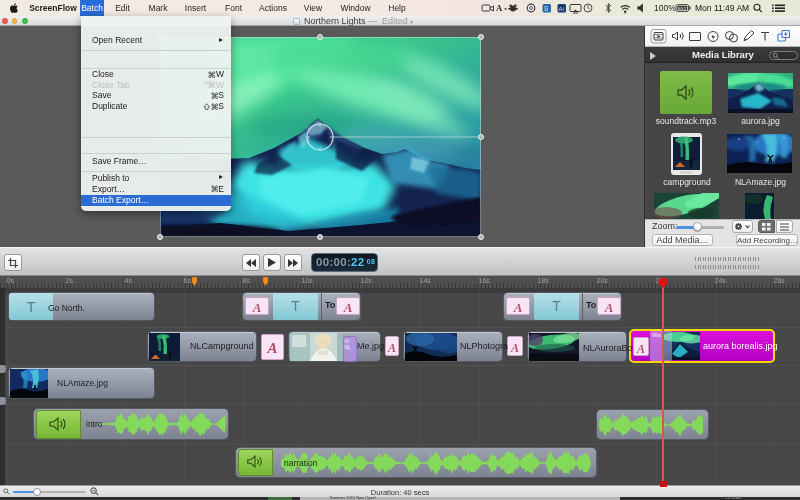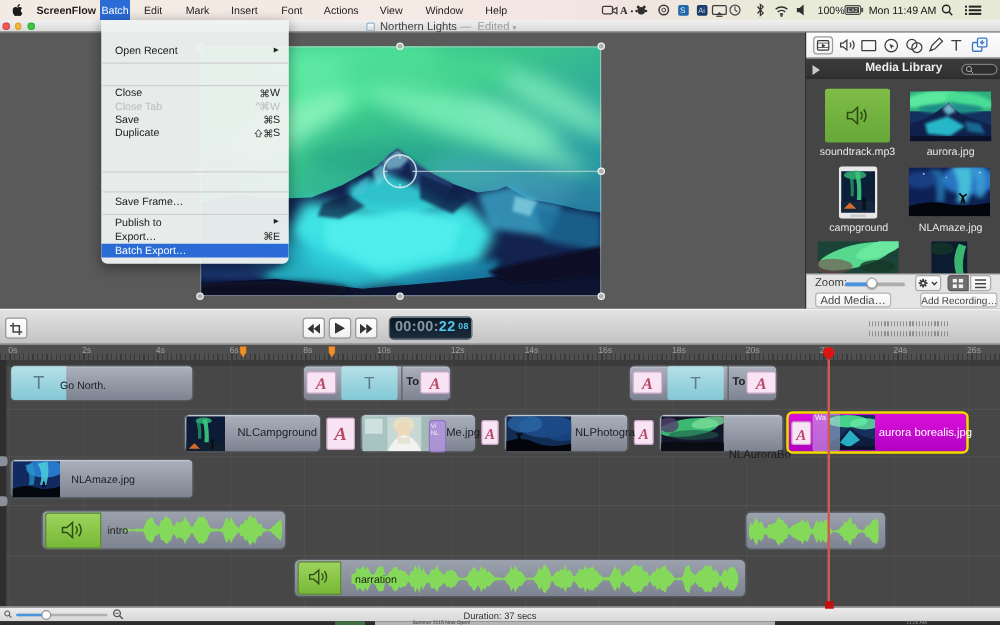--- a/index.html
+++ b/index.html
@@ -450,21 +450,21 @@
 <div class="clip" style="left:527px;top:331px;width:100px;height:31px;z-index:5"></div>
 <svg class="abs" style="left:528.5px;top:332.5px;z-index:6" width="50" height="28" viewBox="0 0 50 28">
 <rect width="50" height="28" fill="#131628"></rect>
 <ellipse cx="22" cy="9" rx="24" ry="7" fill="#3dc276" opacity="0.95" transform="rotate(-7 22 9)"></ellipse>
 <ellipse cx="38" cy="5" rx="14" ry="4.5" fill="#7ade9a" opacity="0.8" transform="rotate(-10 38 5)"></ellipse>
 <ellipse cx="6" cy="7" rx="8" ry="6" fill="#54406a" opacity="0.8"></ellipse>
 <ellipse cx="26" cy="15" rx="20" ry="4" fill="#1e5c4c" opacity="0.6"></ellipse>
 <rect y="21" width="50" height="7" fill="#0a0c12"></rect>
 <path d="M0 22 L12 20 L26 21.5 L40 20.5 L50 21.5 L50 28 L0 28 Z" fill="#0a0c12"></path>
 </svg>
-<div class="cliptext" style="left:583px;top:358px;z-index:7;font-size:9px">NLAuroraBo</div>
+<div class="cliptext" style="left:583px;top:343px;z-index:7;font-size:9px">NLAuroraBo</div>
 <div class="abs" style="left:629px;top:329px;width:146px;height:34px;background:linear-gradient(#da10da,#b400c4);border:2px solid #f5d800;border-radius:5px;z-index:5"></div>
 <div class="pinkico" style="left:633px;top:337px;width:16px;height:19px;z-index:6;line-height:19px"><span class="pinkA" style="font-size:12px;line-height:19px">A</span></div>
 <div class="abs" style="left:650px;top:331px;width:22px;height:30px;background:rgba(185,200,228,0.5);border-radius:2px;z-index:8"></div>
 <div class="abs" style="left:652px;top:332px;font-size:6px;color:#f0f4fa;z-index:9">Wa…</div>
 <svg class="abs" style="left:664px;top:332px;z-index:6" width="36" height="28" viewBox="0 0 36 28">
 <rect width="36" height="28" fill="#14305c"></rect>
 <ellipse cx="14" cy="5" rx="16" ry="5" fill="#4ad890" opacity="0.95"></ellipse>
 <ellipse cx="28" cy="7" rx="12" ry="4.5" fill="#66e8a4" opacity="0.8"></ellipse>
 <path d="M0 22 L8 18 L16 10 L24 16 L30 18 L36 20 L36 28 L0 28 Z" fill="#0e1c40"></path>
 <polygon points="8,22 16,12 24,20 15,26" fill="#2cc8d8" opacity="0.85"></polygon>
@@ -515,21 +515,21 @@
     <path d="M6.2 6.2l2.6 2.6" stroke="#555" stroke-width="1.2"></path>
   </svg>
 <div class="abs" style="left:13px;top:490.5px;width:73px;height:2.5px;background:#b0b0b0;border-radius:2px;z-index:11"></div>
 <div class="abs" style="left:13px;top:490.5px;width:24px;height:2.5px;background:#4a93e0;border-radius:2px;z-index:11"></div>
 <div class="abs" style="left:33px;top:487.5px;width:8px;height:8px;border-radius:50%;background:#fefefe;border:1px solid #909090;z-index:12"></div>
 <svg class="abs" style="left:90px;top:487px;z-index:11" width="9" height="9" viewBox="0 0 10 10">
     <circle cx="4" cy="4" r="3" stroke="#555" fill="none" stroke-width="1.2"></circle>
     <path d="M6.3 6.3l2.8 2.8" stroke="#555" stroke-width="1.3"></path>
     <path d="M2.6 4h2.8" stroke="#555" stroke-width="1"></path>
   </svg>
-<div class="abs" style="left:0;top:487.5px;width:800px;text-align:center;font-size:7.5px;color:#333;z-index:11">Duration: 37 secs</div>
+<div class="abs" style="left:0;top:487.5px;width:800px;text-align:center;font-size:7.5px;color:#333;z-index:11">Duration: 40 secs</div>
 <div class="abs sliver"></div>
 <div class="abs" style="left:268px;top:497px;width:24px;height:3px;background:#3f6f42;z-index:11"></div>
 <div class="abs" style="left:300px;top:497px;width:320px;height:3px;background:#b4b4b4;z-index:11"></div>
 <div class="abs" style="left:330px;top:496px;font-size:4px;color:#333;z-index:12;line-height:4px">Summer 2015 Now Open!</div>
 <div class="abs" style="left:725px;top:496px;font-size:4px;color:#999;z-index:12;line-height:4px">11:26 AM</div>
 <div class="abs menu">
     <div class="mit" style="top:19.0px;color:#1a1a1a">Open Recent<span class="marr"></span></div>
     <div class="msep" style="top:34.0px"></div>
     <div class="msep" style="top:51.5px"></div>
     <div class="mit" style="top:53.0px;color:#1a1a1a">Close<span class="mshort" style="color:#1a1a1a"><svg width="7.5" height="7.5" viewBox="0 0 16 16" style="vertical-align:-1px">

